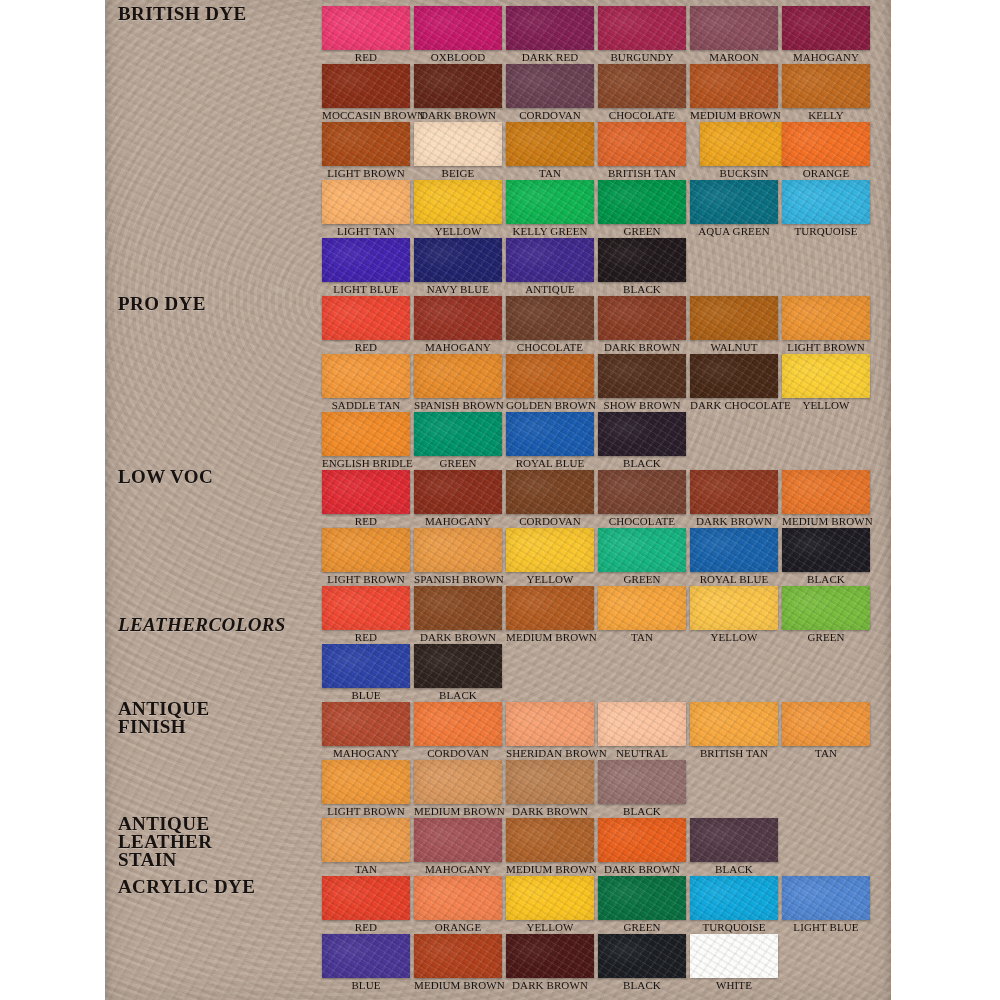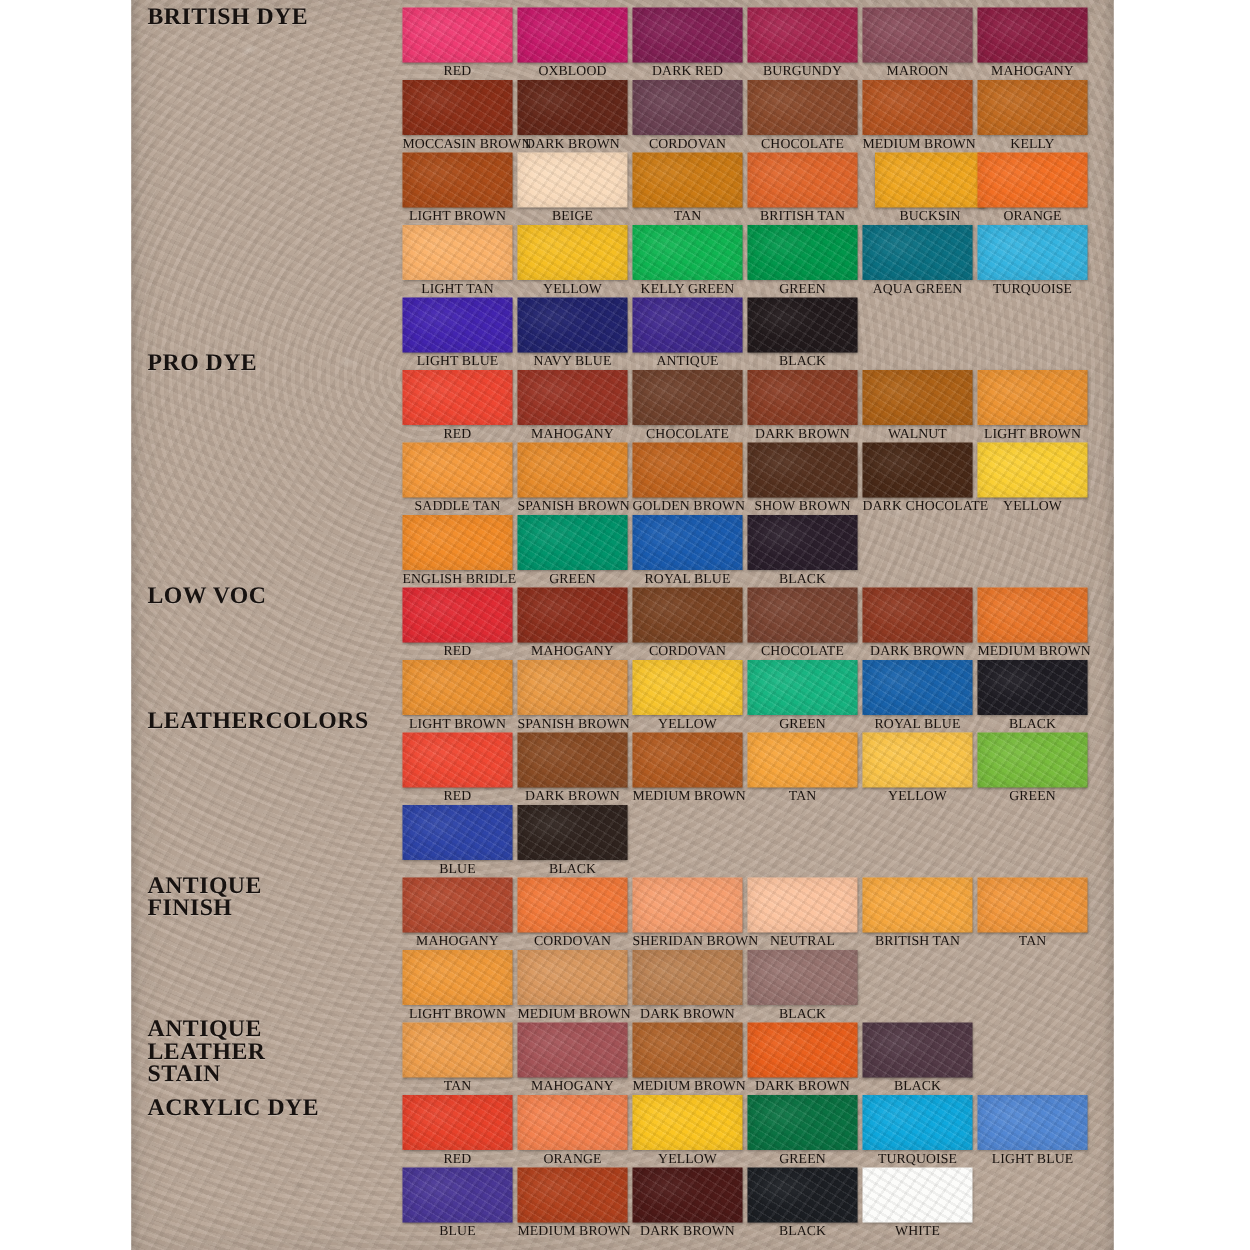--- a/index.html
+++ b/index.html
@@ -220,21 +220,21 @@
         <div class="swatch-label">NAVY BLUE</div>
       </div>
       <div class="swatch-cell" style="left: 506px; top: 238px;">
         <div class="swatch-chip" title="PURPLE" style="background: rgb(65, 42, 142); width: 88px; height: 44px;"></div>
         <div class="swatch-label">ANTIQUE</div>
       </div>
       <div class="swatch-cell" style="left: 598px; top: 238px;">
         <div class="swatch-chip" title="BLACK" style="background: rgb(34, 26, 28); width: 88px; height: 44px;"></div>
         <div class="swatch-label">BLACK</div>
       </div>
-      <div class="section-title" style="top: 282px; text-align: right;">PRO DYE</div>
+      <div class="section-title" style="top: 295px; text-align: right;">PRO DYE</div>
       <div class="swatch-cell" style="left: 322px; top: 296px;">
         <div class="swatch-chip" title="RED" style="background: rgb(239, 70, 50); width: 88px; height: 44px;"></div>
         <div class="swatch-label">RED</div>
       </div>
       <div class="swatch-cell" style="left: 414px; top: 296px;">
         <div class="swatch-chip" title="MAHOGANY" style="background: rgb(153, 52, 37); width: 88px; height: 44px;"></div>
         <div class="swatch-label">MAHOGANY</div>
       </div>
       <div class="swatch-cell" style="left: 506px; top: 296px;">
         <div class="swatch-chip" title="CHOCOLATE" style="background: rgb(112, 66, 45); width: 88px; height: 44px;"></div>
@@ -334,21 +334,21 @@
         <div class="swatch-label">GREEN</div>
       </div>
       <div class="swatch-cell" style="left: 690px; top: 528px;">
         <div class="swatch-chip" title="ROYAL BLUE" style="background: rgb(25, 99, 172); width: 88px; height: 44px;"></div>
         <div class="swatch-label">ROYAL BLUE</div>
       </div>
       <div class="swatch-cell" style="left: 782px; top: 528px;">
         <div class="swatch-chip" title="BLACK" style="background: rgb(31, 29, 36); width: 88px; height: 44px;"></div>
         <div class="swatch-label">BLACK</div>
       </div>
-      <div class="section-title" style="top: 568px;">LEATHERCOLORS</div>
+      <div class="section-title" style="top: 616px; font-style: italic;">LEATHERCOLORS</div>
       <div class="swatch-cell" style="left: 322px; top: 586px;">
         <div class="swatch-chip" title="RED" style="background: rgb(240, 72, 51); width: 88px; height: 44px;"></div>
         <div class="swatch-label">RED</div>
       </div>
       <div class="swatch-cell" style="left: 414px; top: 586px;">
         <div class="swatch-chip" title="DARK BROWN" style="background: rgb(138, 76, 37); width: 88px; height: 44px;"></div>
         <div class="swatch-label">DARK BROWN</div>
       </div>
       <div class="swatch-cell" style="left: 506px; top: 586px;">
         <div class="swatch-chip" title="MEDIUM BROWN" style="background: rgb(179, 92, 34); width: 88px; height: 44px;"></div>

